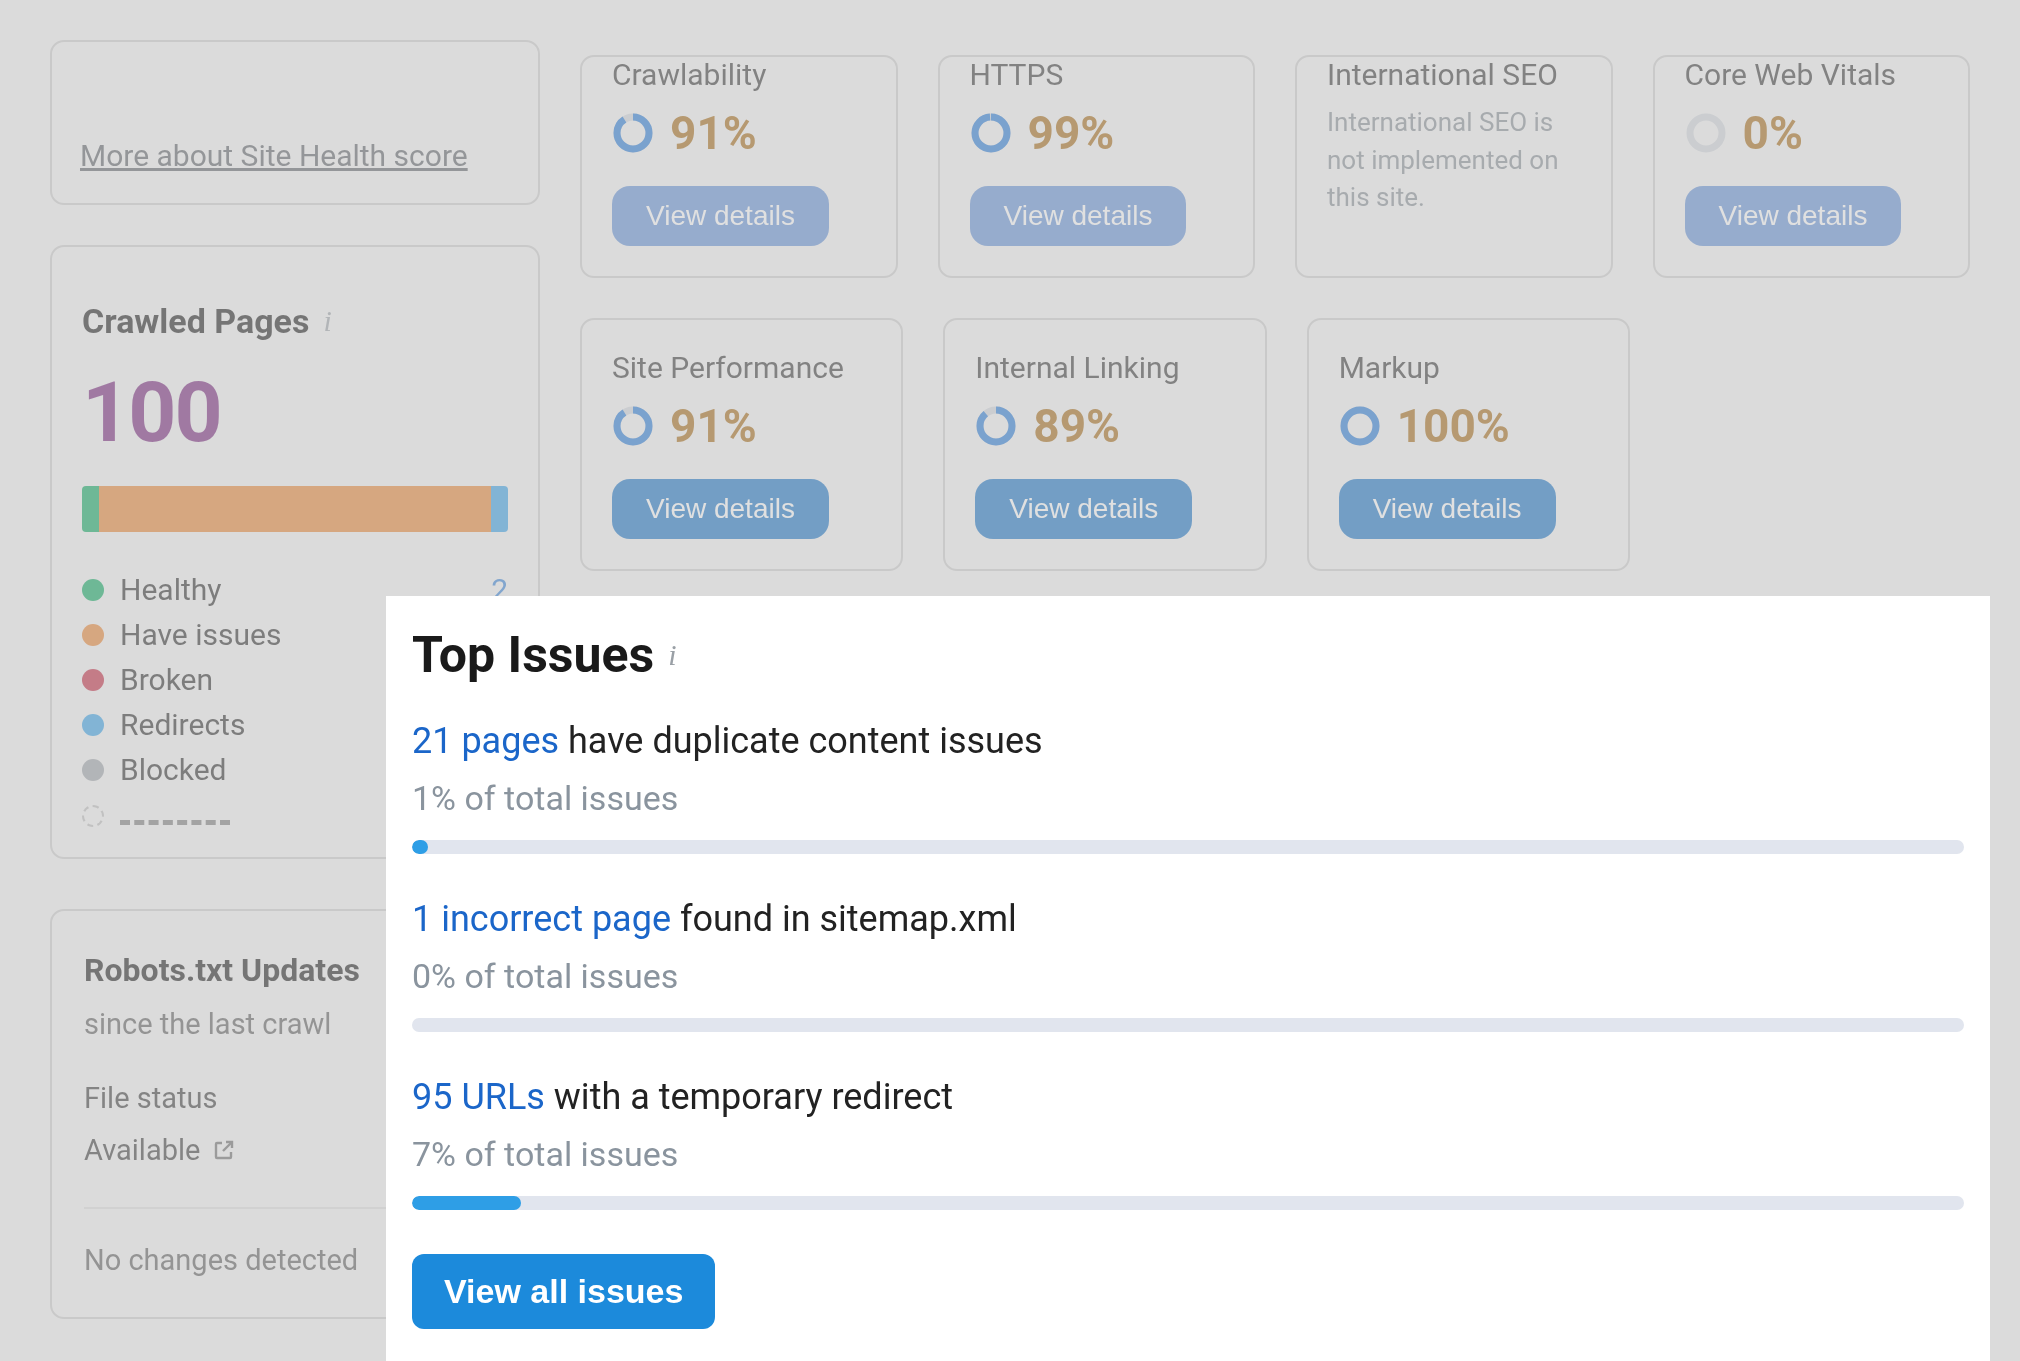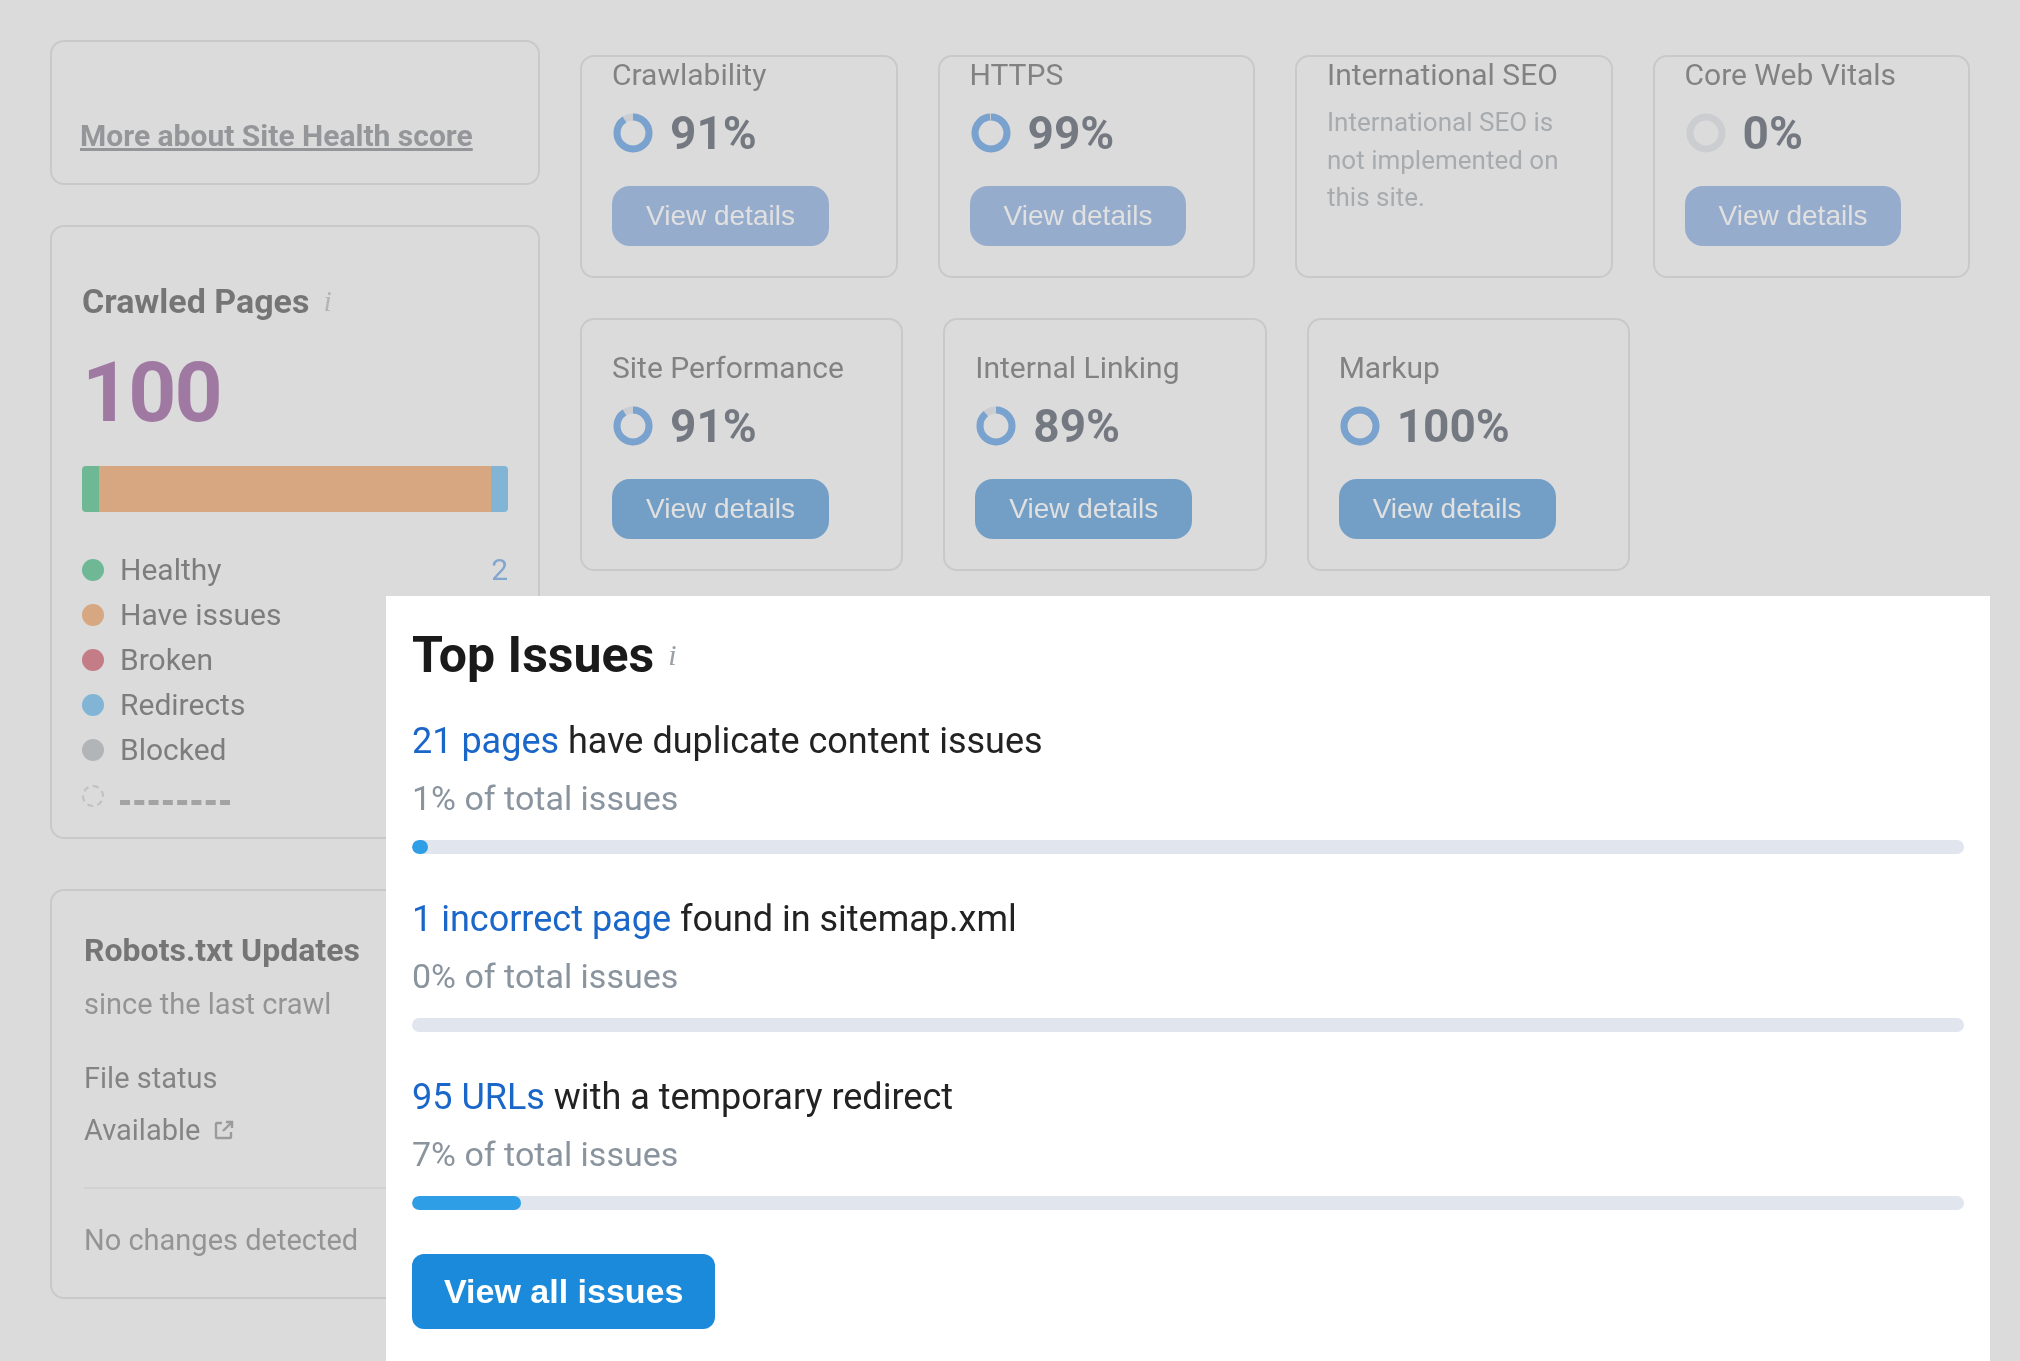--- a/index.html
+++ b/index.html
@@ -48,23 +48,22 @@
 
   .card {
     border: 2px solid #ccc;
     border-radius: 14px;
     background: #f4f4f4;
     padding: 30px;
   }
 
   
   .top-left-partial {
-    padding: 12px 28px 30px 28px;
+    padding: 32px 28px 30px 28px;
     margin-top: -10px;
-    font-weight: bold;
   }
   .top-left-partial .ghost-line {
     height: 34px;
   }
   .top-left-partial .link-line {
     font-size: 30px;
     color: #565b60;
     text-decoration: underline;
     margin-top: 30px;
     display: inline-block;
@@ -155,21 +154,21 @@
   .metric-value-row {
     display: flex; align-items: center; gap: 16px;
     margin-top: 14px;
   }
   .donut {
     width: 42px; height: 42px; flex: 0 0 42px;
   }
   .donut-svg circle.bg { stroke: #d0d5db; }
   .donut-svg circle.fg { stroke: #1b74d8; }
   .metric-pct {
-    font-size: 46px; font-weight: 700; color: #0f172a;
+    font-size: 46px; font-weight: 700; color: #a16207;
   }
   .metric-note {
     font-size: 26px; color: #808890; margin-top: 12px; line-height: 1.45;
   }
   .btn-view {
     display: inline-block;
     padding: 14px 34px;
     background: #0d6dc4;
     color: #fff;
     border: none;

